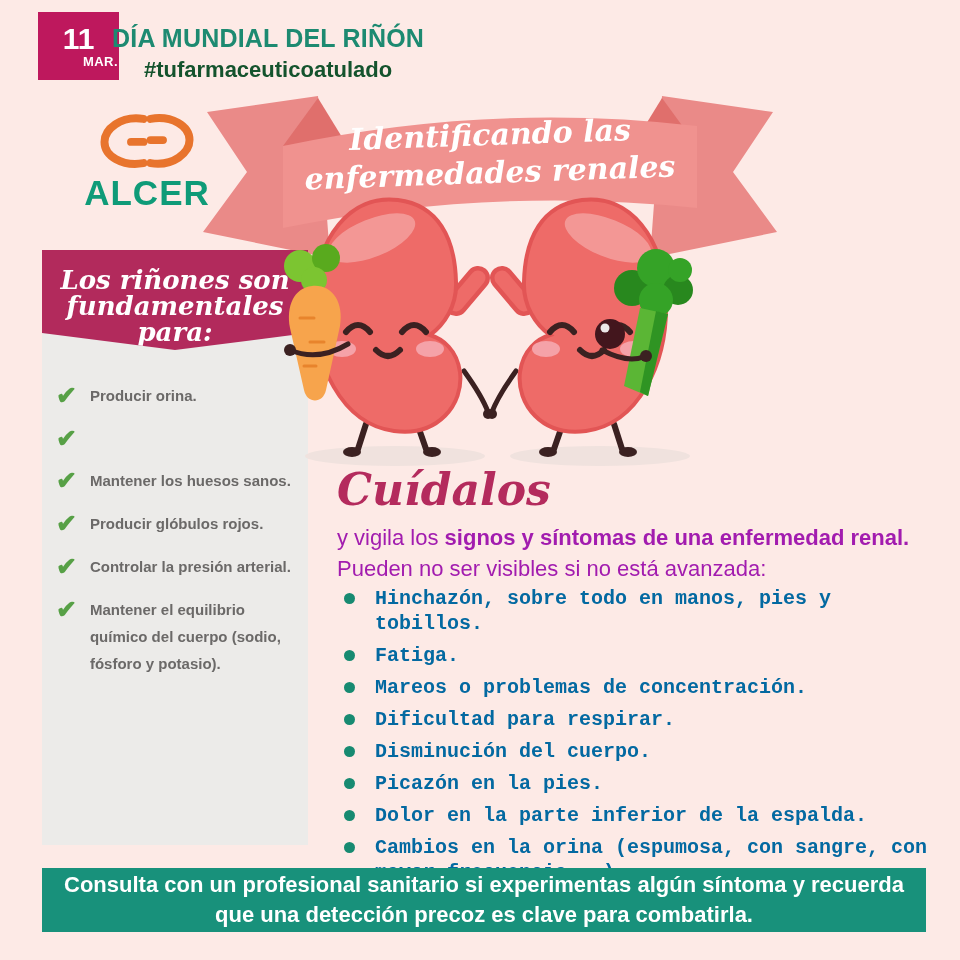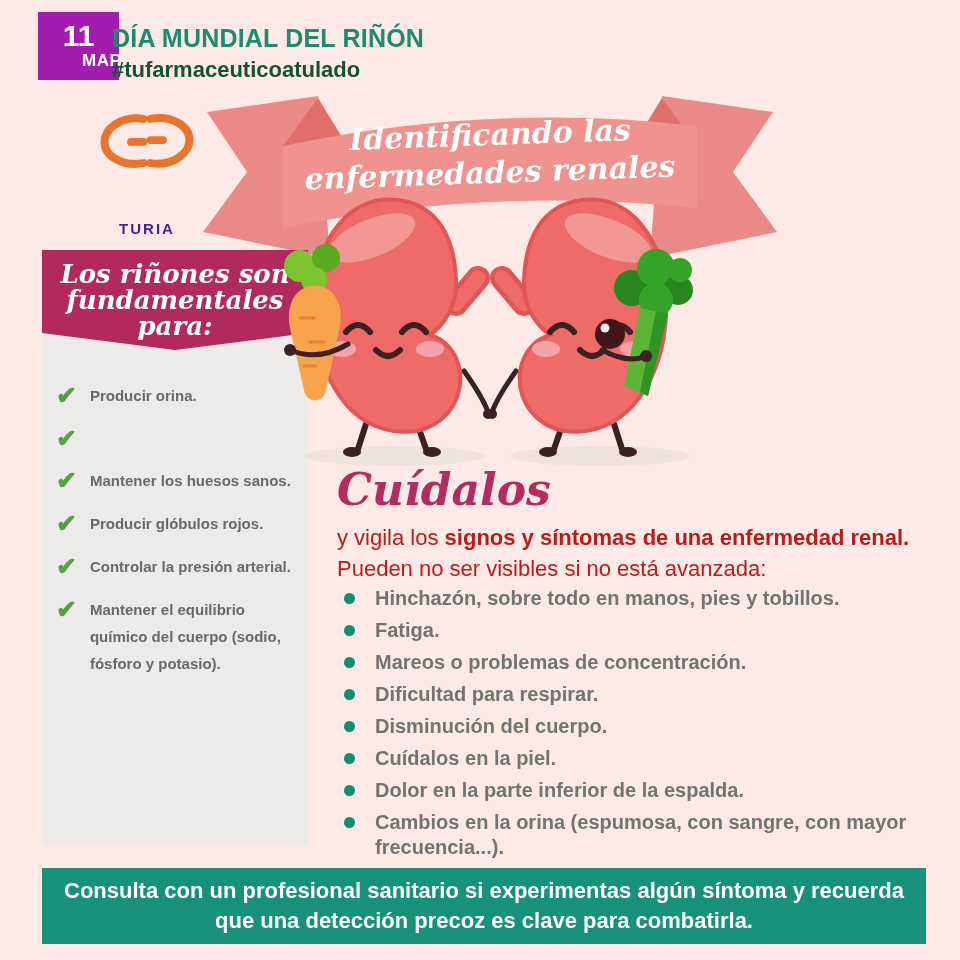--- a/index.html
+++ b/index.html
@@ -3,25 +3,25 @@
 <meta charset="utf-8">
 <style>
   html,body{margin:0;padding:0;}
   .poster{
     position:relative;width:960px;height:960px;overflow:hidden;
     background:#fdeae6;font-family:"Liberation Sans",sans-serif;
   }
   .script{font-family:"DejaVu Serif",serif;font-style:italic;font-weight:bold;}
 
   
-  .date-box{position:absolute;left:38px;top:12px;width:81px;height:68px;background:#a21caf;
+  .date-box{position:absolute;left:38px;top:12px;width:81px;height:68px;background:#be185d;
     color:#fff;text-align:center;display:flex;flex-direction:column;justify-content:center;}
   .date-day{font-size:30px;font-weight:bold;line-height:30px;}
-  .date-month{font-size:17px;font-weight:bold;letter-spacing:.5px;padding-left:44px;}
-  .header-text{position:absolute;left:112px;top:24px;}
+  .date-month{font-size:13px;font-weight:bold;letter-spacing:.5px;padding-left:44px;}
+  .header-text{position:absolute;left:112px;top:24px;text-align:center;}
   .header-title{color:#1d8a71;font-size:25px;font-weight:bold;letter-spacing:.2px;}
   .header-hashtag{color:#14532d;font-size:22px;font-weight:600;margin-top:4px;}
   .micof{position:absolute;left:736px;top:28px;width:190px;height:56px;}
   .micof-purple{position:absolute;left:29px;top:30px;width:14px;height:38px;background:#8d4e9e;}
   .micof-text{position:absolute;left:0;top:0;color:#a7a8aa;font-size:45px;font-weight:800;
     letter-spacing:6px;line-height:56px;}
 
   
   .alcer{position:absolute;left:72px;top:110px;width:150px;text-align:center;}
   .alcer-name{color:#0f9b78;font-size:35px;font-weight:800;letter-spacing:1px;line-height:34px;}
@@ -33,38 +33,38 @@
   .ribbon-line{font-size:30px;line-height:38px;transform:rotate(-2deg);}
 
   
   .kidneys{position:absolute;left:280px;top:186px;}
 
   
   .sidebar-panel{position:absolute;left:42px;top:250px;width:266px;height:595px;background:#ecebe9;}
   .sidebar-banner{position:absolute;left:42px;top:250px;width:266px;height:100px;background:#b22a5c;
     clip-path:polygon(0 0,100% 0,100% 83%,50% 100%,0 83%);color:#fff;text-align:center;}
   .sidebar-banner .line{font-size:26px;line-height:26px;}
-  .sidebar-banner .inner{padding-top:3px;margin-top:8px;}
+  .sidebar-banner .inner{padding-top:17px;}
   .checklist{position:absolute;left:56px;top:382px;width:244px;display:flex;flex-direction:column;gap:16px;}
   .check-row{display:flex;align-items:flex-start;}
   .check-icon{color:#57a046;font-size:25px;line-height:26px;font-weight:bold;margin-right:13px;flex:0 0 auto;}
   .check-text{color:#6b6968;font-size:15px;font-weight:600;line-height:27px;}
 
   
   .cuidalos-title{position:absolute;left:337px;top:464px;color:#b42b5d;font-size:44px;}
-  .cuidalos-text{position:absolute;left:337px;top:522px;width:580px;color:#b91c1c;
+  .cuidalos-text{position:absolute;left:337px;top:522px;width:580px;color:#a21caf;
     font-size:22px;font-weight:500;line-height:31px;}
   .cuidalos-text strong{font-weight:800;}
   .symptom-list{position:absolute;left:344px;top:586px;width:586px;display:flex;flex-direction:column;gap:7px;}
   .symptom-row{display:flex;align-items:flex-start;}
   .bullet-dot{width:11px;height:11px;border-radius:50%;background:#178a71;margin:7px 20px 0 0;flex:0 0 auto;}
-  .symptom-text{color:#737373;font-size:20px;font-weight:600;line-height:25px;}
-
-  
-  .footer{position:absolute;left:42px;top:868px;width:884px;height:76px;background:#18917b;
+  .symptom-text{color:#0369a1;font-size:20px;font-weight:600;line-height:25px;font-family:Liberation Mono, monospace;}
+
+  
+  .footer{position:absolute;left:42px;top:868px;width:884px;height:64px;background:#18917b;
     color:#fff;text-align:center;display:flex;flex-direction:column;justify-content:center;}
   .footer-line{font-size:22px;font-weight:800;line-height:30px;}
 </style>
 </head>
 <body>
 
 <div class="poster">
 
   <div class="date-box">
     <div class="date-day">11</div>
@@ -75,20 +75,21 @@
     <div class="header-hashtag">#tufarmaceuticoatulado</div>
   </div>
 
   <div class="alcer">
     <svg width="108" height="62" viewBox="0 0 120 70">
       <path d="M56,10 C30,6 12,22 12,36 C12,52 32,64 56,60" fill="none" stroke="#e8742d" stroke-width="9" stroke-linecap="round"></path>
       <path d="M56,36 L42,36" fill="none" stroke="#e8742d" stroke-width="9" stroke-linecap="round"></path>
       <path d="M64,60 C90,64 108,48 108,34 C108,18 88,6 64,10" fill="none" stroke="#e8742d" stroke-width="9" stroke-linecap="round"></path>
       <path d="M64,34 L78,34" fill="none" stroke="#e8742d" stroke-width="9" stroke-linecap="round"></path>
     </svg>
+    <div class="alcer-name">ALCER</div>
     <div class="alcer-sub">TURIA</div>
   </div>
 
   <svg class="ribbon-svg" width="590" height="190" viewBox="0 0 590 190">
     <polygon points="123,8 12,24 52,84 8,144 135,170" fill="#ea8a88"></polygon>
     <polygon points="467,8 578,24 538,84 582,144 455,170" fill="#ea8a88"></polygon>
     <polygon points="88,58 123,10 150,54" fill="#e06f6c"></polygon>
     <polygon points="502,58 467,10 440,54" fill="#e06f6c"></polygon>
     <path d="M88,58 Q295,14 502,38 L502,120 Q295,98 88,140 Z" fill="#f0928f"></path>
   </svg>
@@ -216,21 +217,21 @@
     <div class="symptom-row">
       <span class="bullet-dot"></span>
       <span class="symptom-text">Dificultad para respirar.</span>
     </div>
     <div class="symptom-row">
       <span class="bullet-dot"></span>
       <span class="symptom-text">Disminución del cuerpo.</span>
     </div>
     <div class="symptom-row">
       <span class="bullet-dot"></span>
-      <span class="symptom-text">Cuídalos en la piel.</span>
+      <span class="symptom-text">Picazón en la pies.</span>
     </div>
     <div class="symptom-row">
       <span class="bullet-dot"></span>
       <span class="symptom-text">Dolor en la parte inferior de la espalda.</span>
     </div>
     <div class="symptom-row">
       <span class="bullet-dot"></span>
       <span class="symptom-text">Cambios en la orina (espumosa, con sangre, con mayor frecuencia...).</span>
     </div>
   </div>

